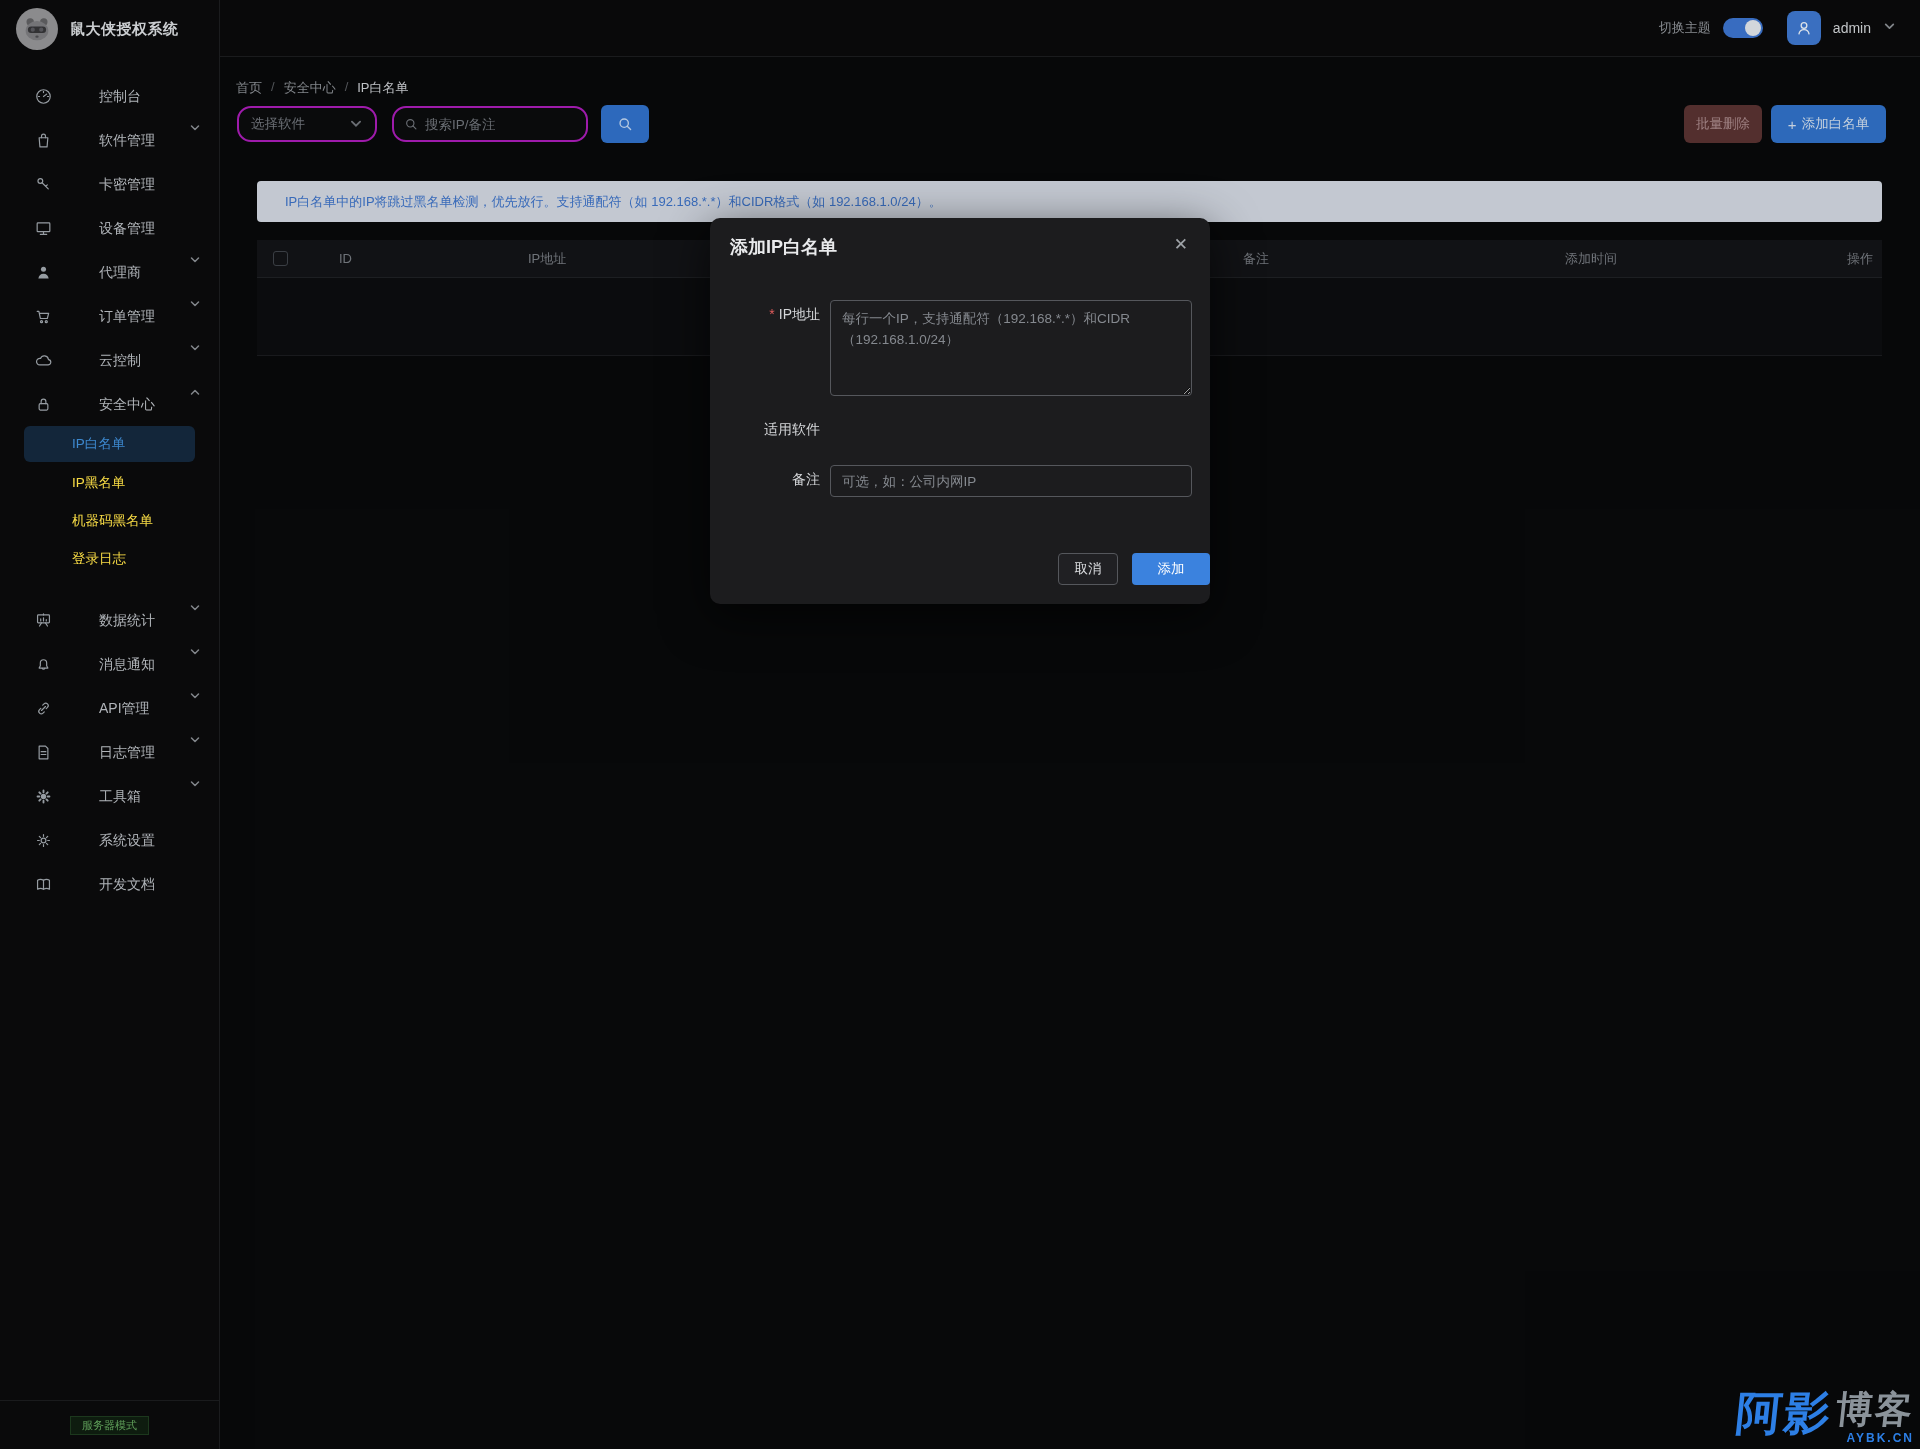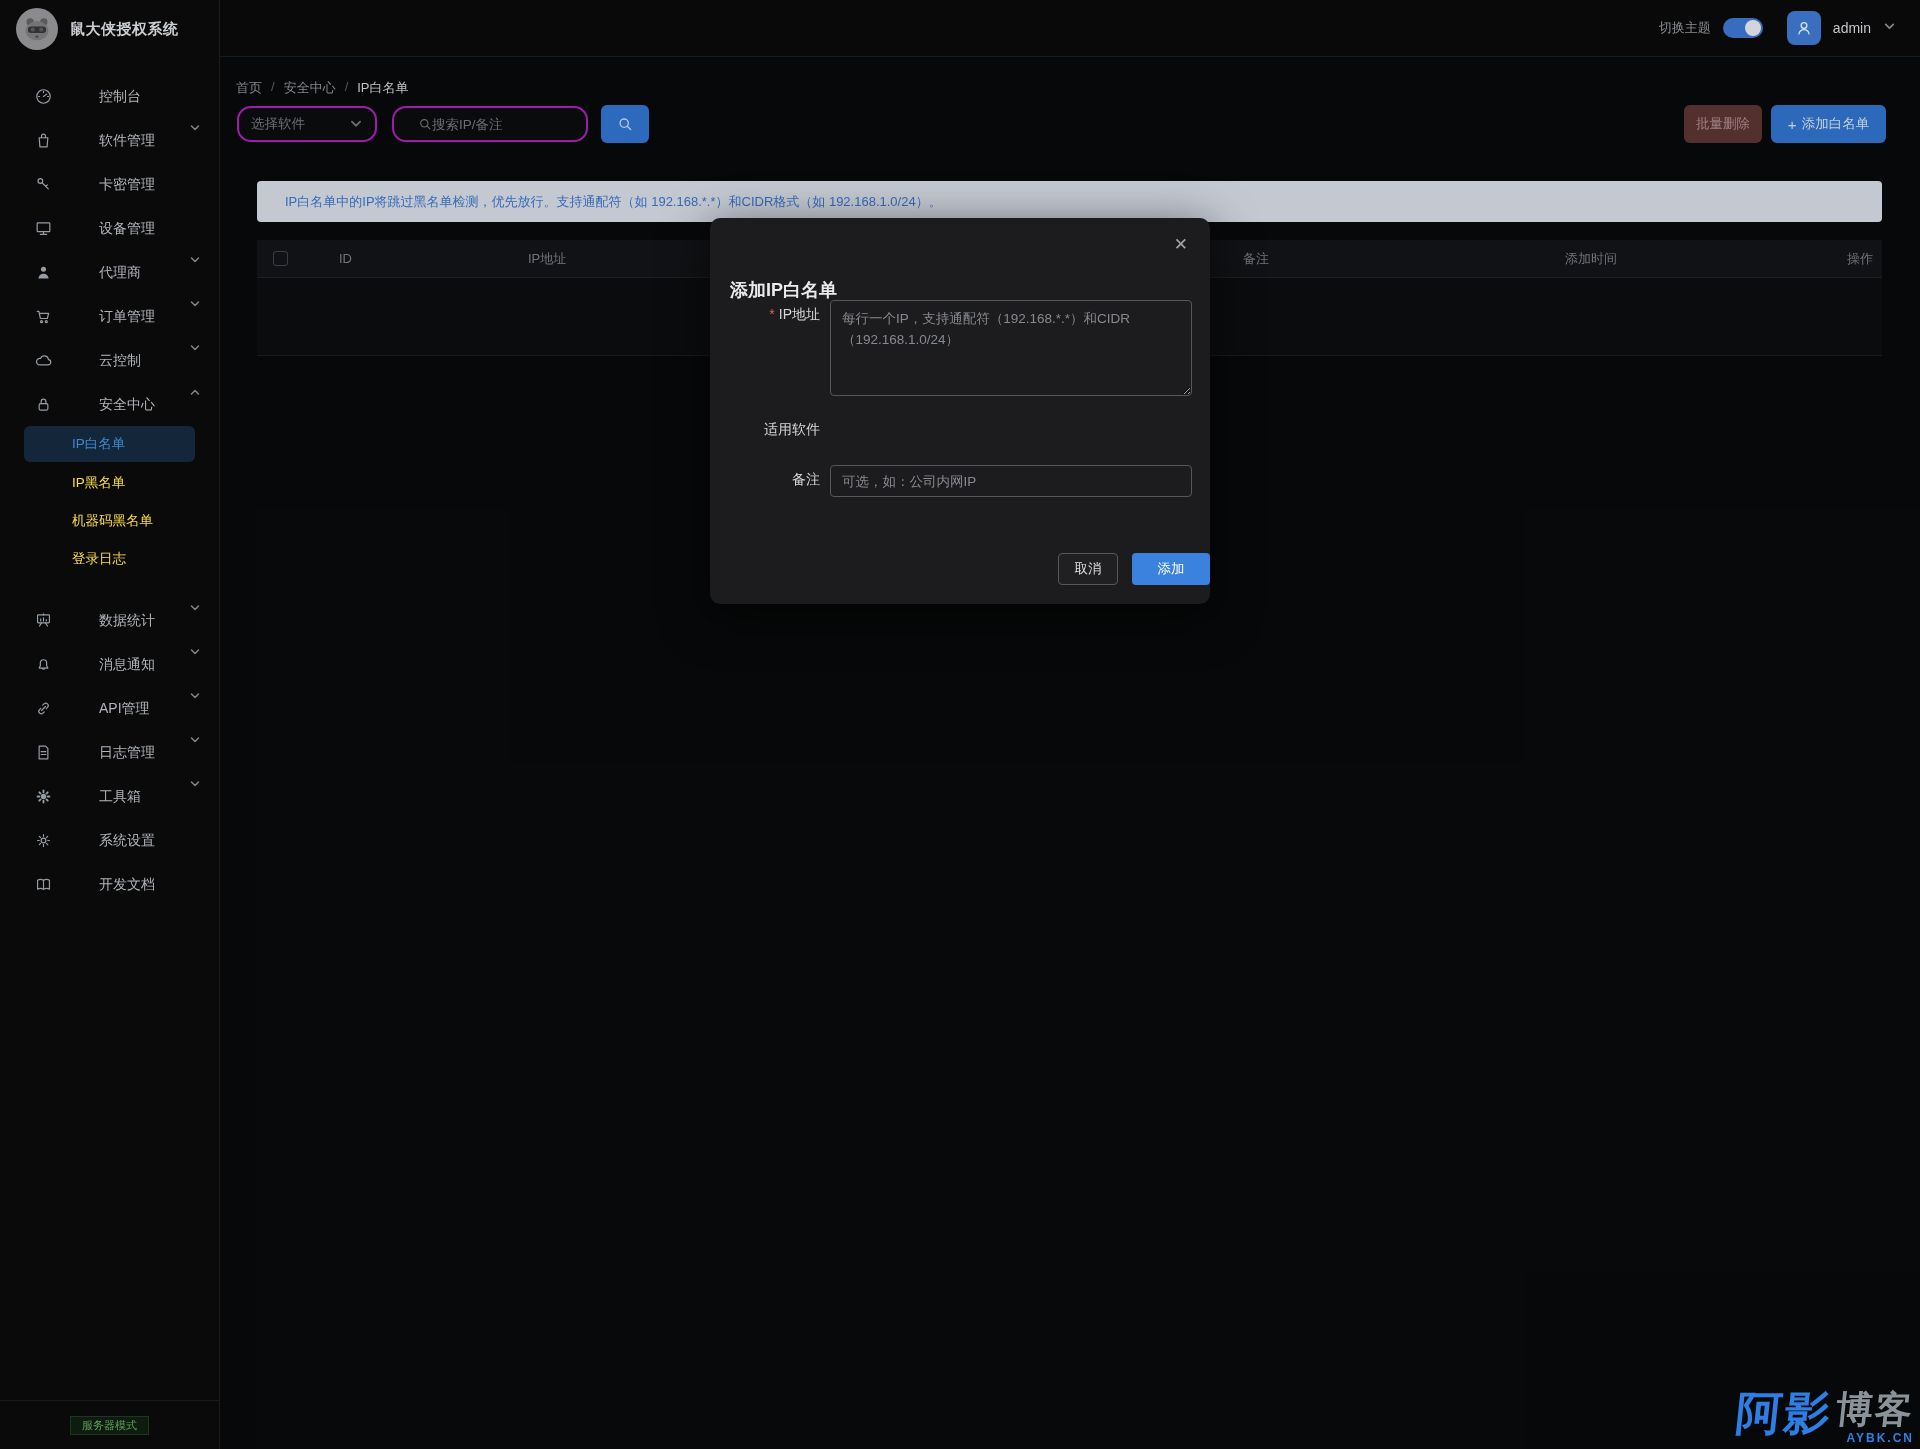--- a/index.html
+++ b/index.html
@@ -57,21 +57,21 @@
   #breadcrumb .bc { color:#85898e; cursor:pointer; }
   #breadcrumb .bc-sep { color:#55585c; }
   #breadcrumb .bc-current { color:#c3c6ca; }
 
   #toolbar { position:absolute; left:0; top:49px; width:1700px; height:38px; }
   .field-border { border:2px solid #a21caf; border-radius:14px; background:#0b0c0d; }
   #software-select { position:absolute; left:17px; top:0; width:140px; height:36px;
     display:flex; align-items:center; padding:0 12px; cursor:pointer; }
   #software-select .ph { font-size:13.5px; color:#6d7177; flex:1; }
   #search-box { position:absolute; left:172px; top:0; width:196px; height:36px;
-    display:flex; align-items:center; padding:0 24px; }
+    display:flex; align-items:center; padding:0 10px; gap:7px; }
   #search-box svg, #software-select svg { width:14px; height:14px; stroke:#6d7177;
     fill:none; stroke-width:1.6; stroke-linecap:round; }
   #search-input { border:none; outline:none; background:transparent; flex:1;
     font-size:13.5px; color:#c7cacd; font-family:inherit; min-width:0; }
   #search-input::placeholder { color:#6d7177; }
   #search-btn { position:absolute; left:381px; top:-1px; width:48px; height:38px;
     background:#2e6cc0; border-radius:6px; display:flex; align-items:center;
     justify-content:center; cursor:pointer; border:none; }
   #search-btn svg { width:16px; height:16px; stroke:#b9cde6; fill:none; stroke-width:1.7;
     stroke-linecap:round; }
@@ -97,21 +97,21 @@
     border:1px solid #3c4046; border-radius:3px; background:transparent; cursor:pointer; }
   #table-body { position:absolute; left:37px; top:221px; width:1625px; height:78px;
     background:#0c0d0f; border-bottom:1px solid #1a1b1e; }
 
   
   #modal-overlay { position:absolute; inset:0; background:rgba(0,0,0,0.02); z-index:5; }
   #modal { position:absolute; left:710px; top:218px; width:500px; height:386px;
     background:#1c1c1e; border-radius:10px; z-index:6;
     box-shadow:0 12px 48px rgba(0,0,0,.65); }
   #modal-title { position:absolute; left:20px; top:17px; font-size:18px; font-weight:700;
-    color:#e9eaec;margin-top:43px; }
+    color:#e9eaec; }
   #modal-close { position:absolute; right:22px; top:18px; font-size:17px; color:#9fa3a8;
     cursor:pointer; line-height:1; }
   .m-label { position:absolute; left:0; width:110px; text-align:right; font-size:14px;
     color:#d5d7da; }
   .m-label .req { color:#e25d5d; margin-right:4px; }
   #ip-textarea { position:absolute; left:120px; top:82px; width:362px; height:96px;
     background:#1c1c1e; border:1px solid #55575c; border-radius:4px; color:#e6e7e9;
     font-size:13.5px; line-height:1.55; padding:8px 11px; resize:both; outline:none;
     font-family:inherit; }
   #ip-textarea::placeholder { color:#85898f; }

